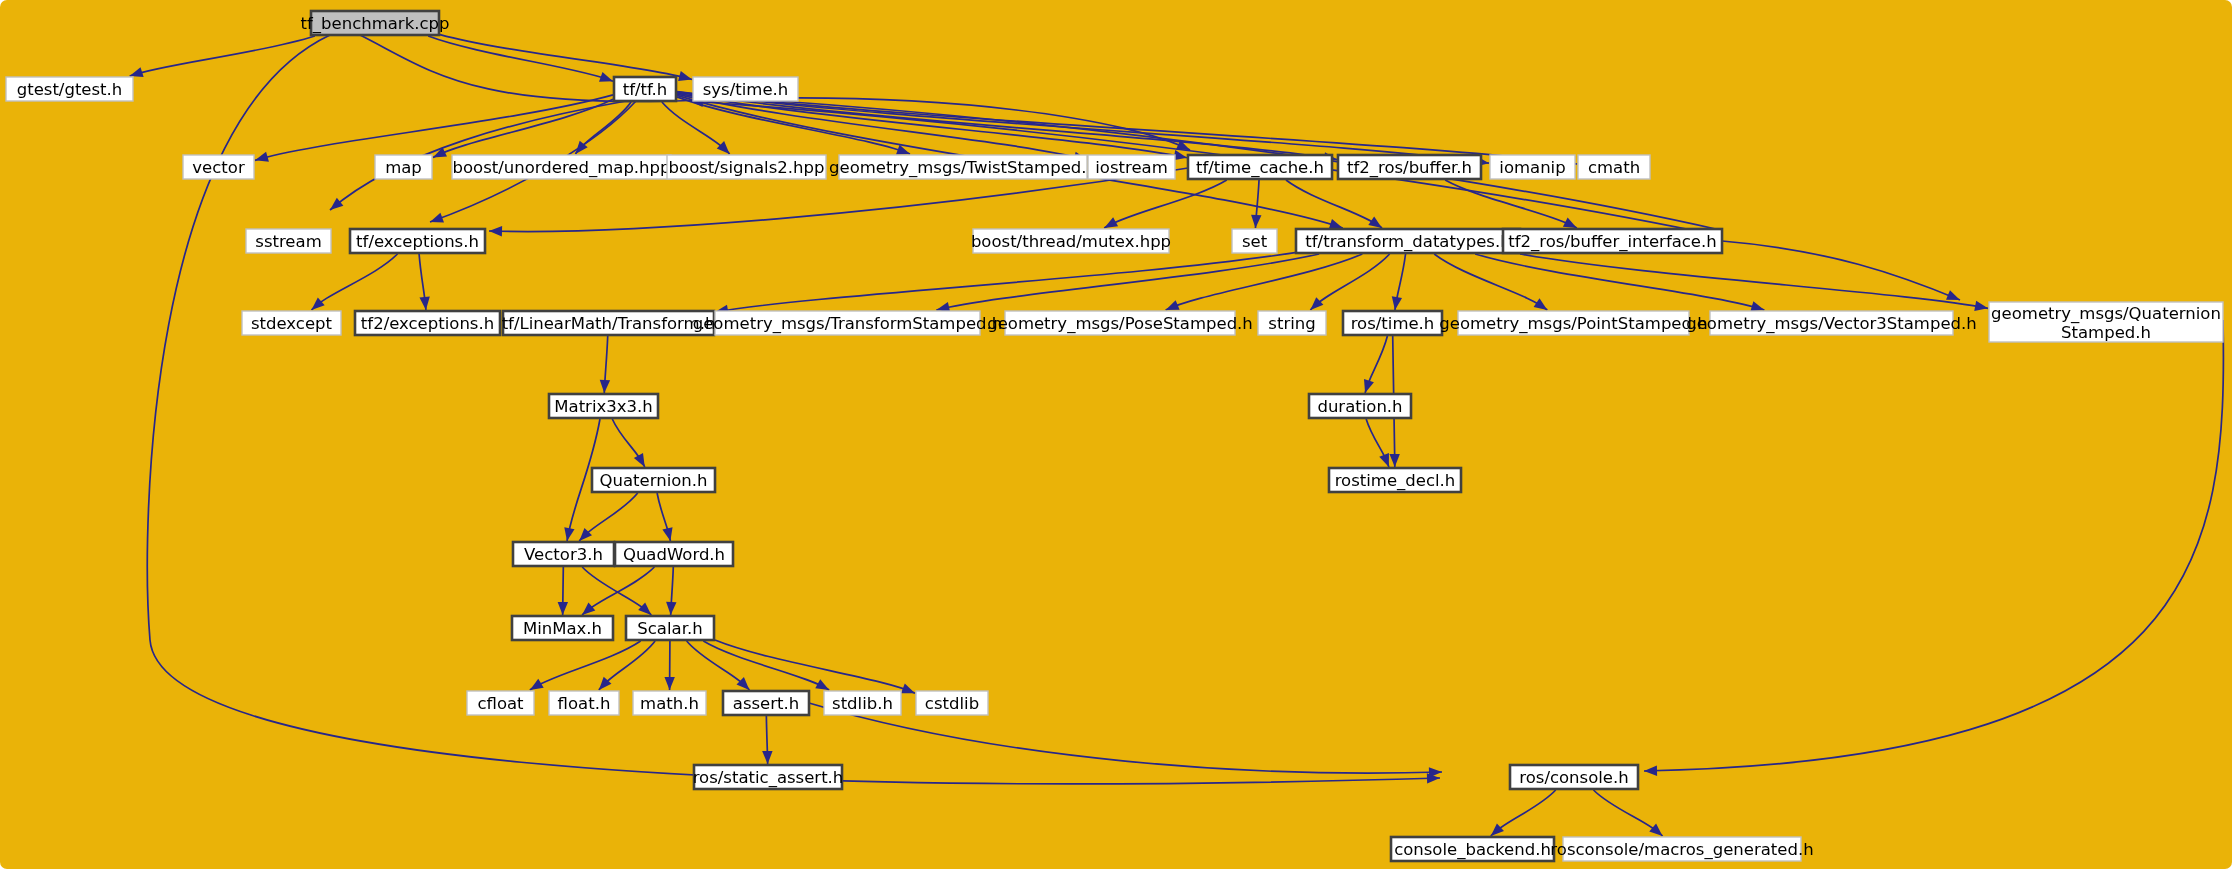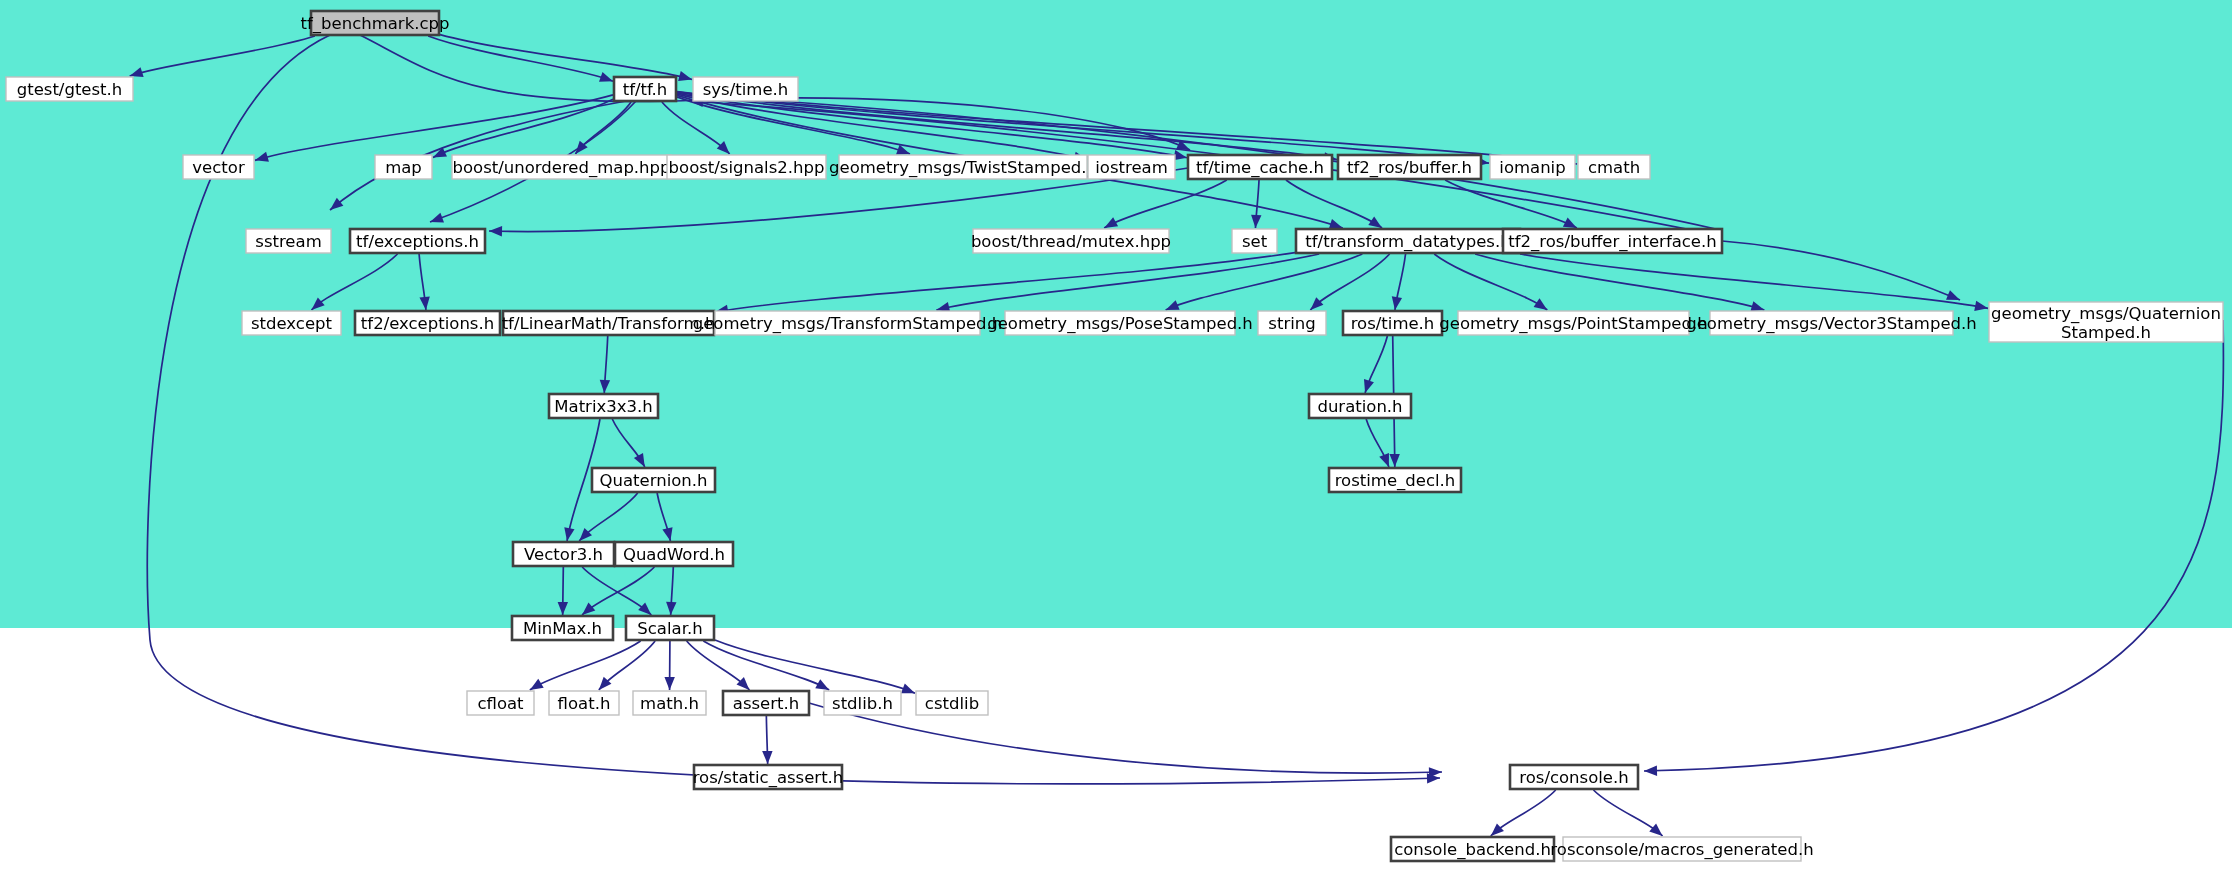--- a/index.html
+++ b/index.html
@@ -1,20 +1,20 @@
 <!DOCTYPE html>
 <html><head>
 <meta charset="utf-8">
 <style>
   html,body{margin:0;padding:0;background:#ffffff;}
   body{
     font-family:"DejaVu Sans","Liberation Sans",sans-serif;
     width:2232px;height:873px;overflow:hidden;
   }
-  #graph-root{position:relative;width:2232px;height:628px;background:#5eead4;}
+  #graph-root{position:relative;width:2232px;height:869px;background:#eab308;border-radius:7px;}
   svg#graph-canvas{position:absolute;left:0;top:0;width:2232px;height:873px;}
   .node-box{fill:#ffffff;}
   .node-box.plain{stroke:#c0c0c0;stroke-width:1.4;}
   .node-box.bold{stroke:#404040;stroke-width:2.6;}
   .node-box.root{fill:#bfbfbf;stroke:#404040;stroke-width:2.6;}
   .node-label{
     font-family:"DejaVu Sans","Liberation Sans",sans-serif;
     font-size:16.5px;fill:#000000;text-anchor:middle;
     dominant-baseline:middle;white-space:pre;
   }

